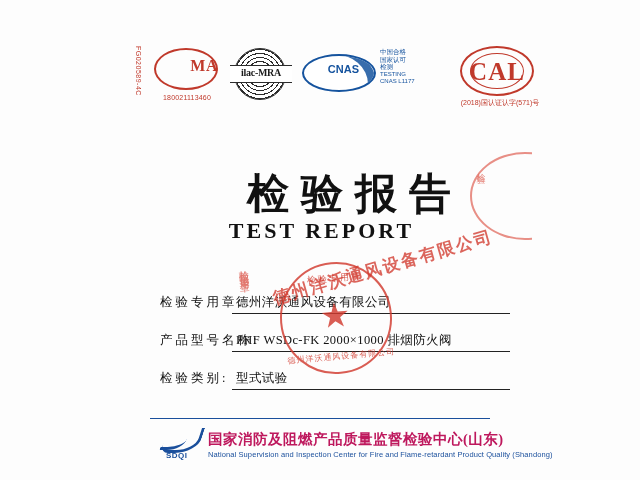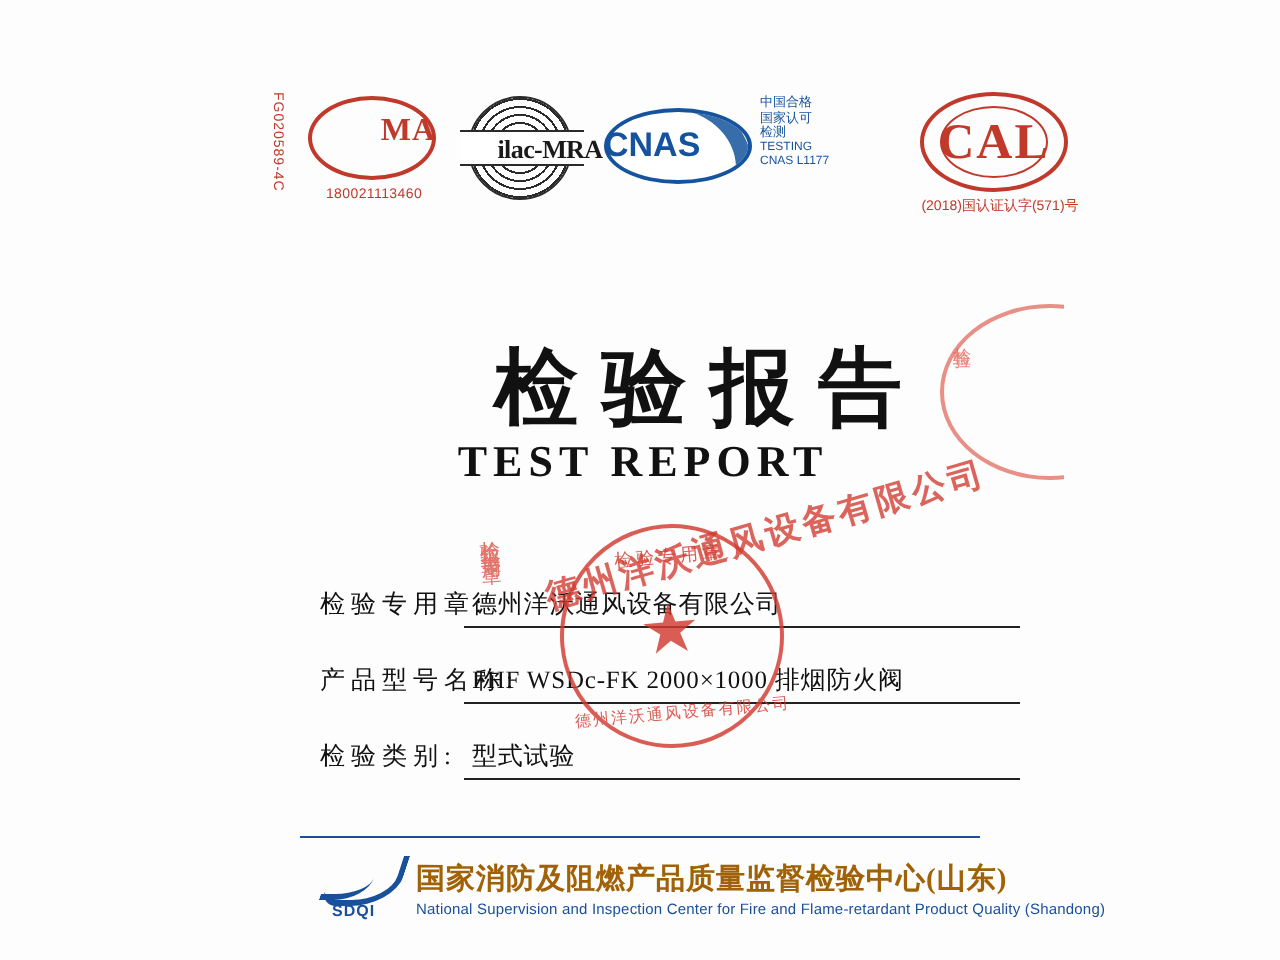--- a/index.html
+++ b/index.html
@@ -126,24 +126,24 @@
     left: 0;
     width: 62px;
     height: 16px;
     background: #ffffff;
     border-top: 1px solid #2b2b2b;
     border-bottom: 1px solid #2b2b2b;
   }
   .ilac-text {
     position: absolute;
     top: 23px;
-    left: 14px;
+    left: 0;
     width: 62px;
     text-align: center;
-    font-size: 13px;
+    font-size: 10px;
     font-weight: bold;
     color: #1a1a1a;
     font-family: "Liberation Serif", serif;
     letter-spacing: -0.3px;
   }
 
   
   .cnas {
     left: 172px;
     width: 130px;
@@ -169,22 +169,22 @@
     height: 60px;
     border-radius: 50%;
     border: 8px solid #15539e;
     opacity: 0.85;
   }
   .cnas-word {
     position: absolute;
     top: 19px;
     left: 0;
     width: 57px;
-    text-align: left;
-    font-size: 17px;
+    text-align: right;
+    font-size: 11px;
     font-weight: bold;
     color: #15539e;
     font-family: "Liberation Sans", sans-serif;
     letter-spacing: 0px;
     z-index: 2;
   }
   .cnas-side {
     position: absolute;
     top: 4px;
     left: 78px;
@@ -461,21 +461,21 @@
     font-weight: bold;
     color: #1a4f9c;
     letter-spacing: 0.5px;
   }
   .footer-cn {
     position: absolute;
     top: 430px;
     left: 208px;
     font-size: 14.5px;
     font-weight: bold;
-    color: #a16207;
+    color: #be185d;
     letter-spacing: 0.5px;
     white-space: nowrap;
     font-family: "Liberation Serif", serif;
   }
   .footer-en {
     position: absolute;
     top: 450px;
     left: 208px;
     font-size: 7.5px;
     color: #1a4f9c;

